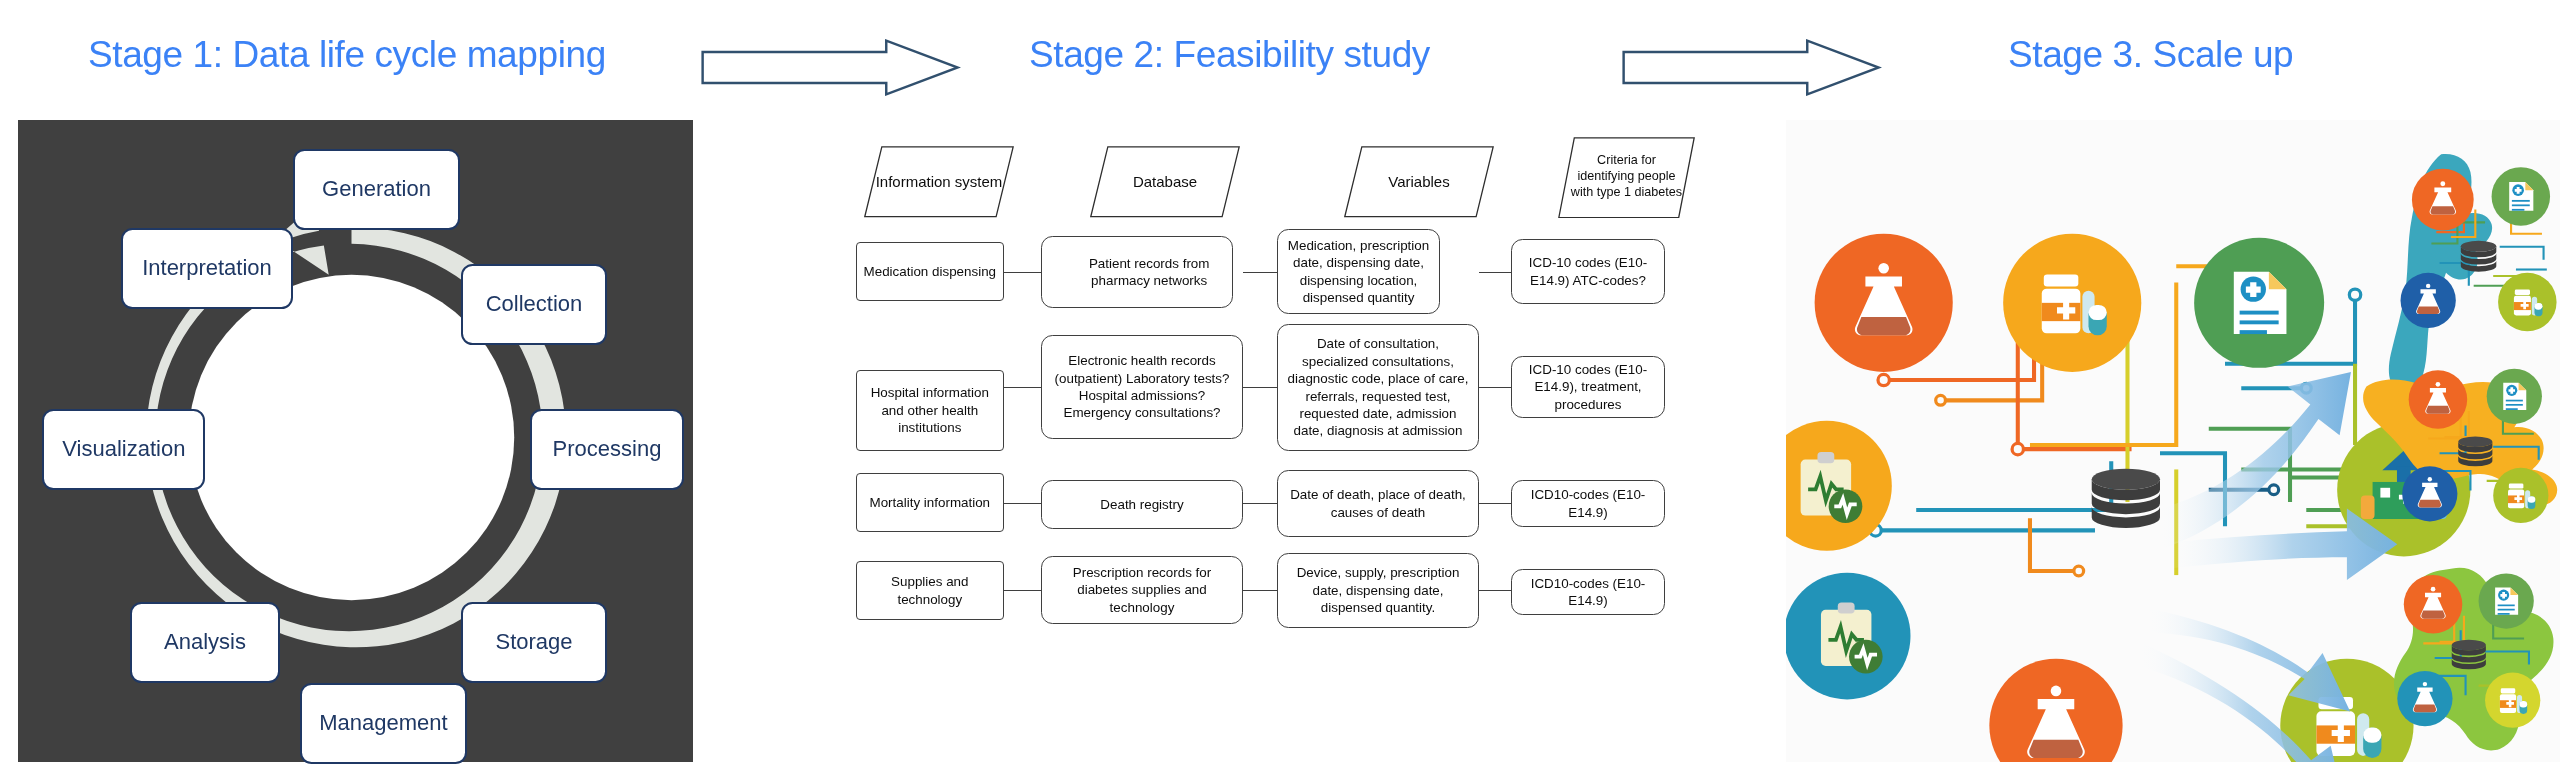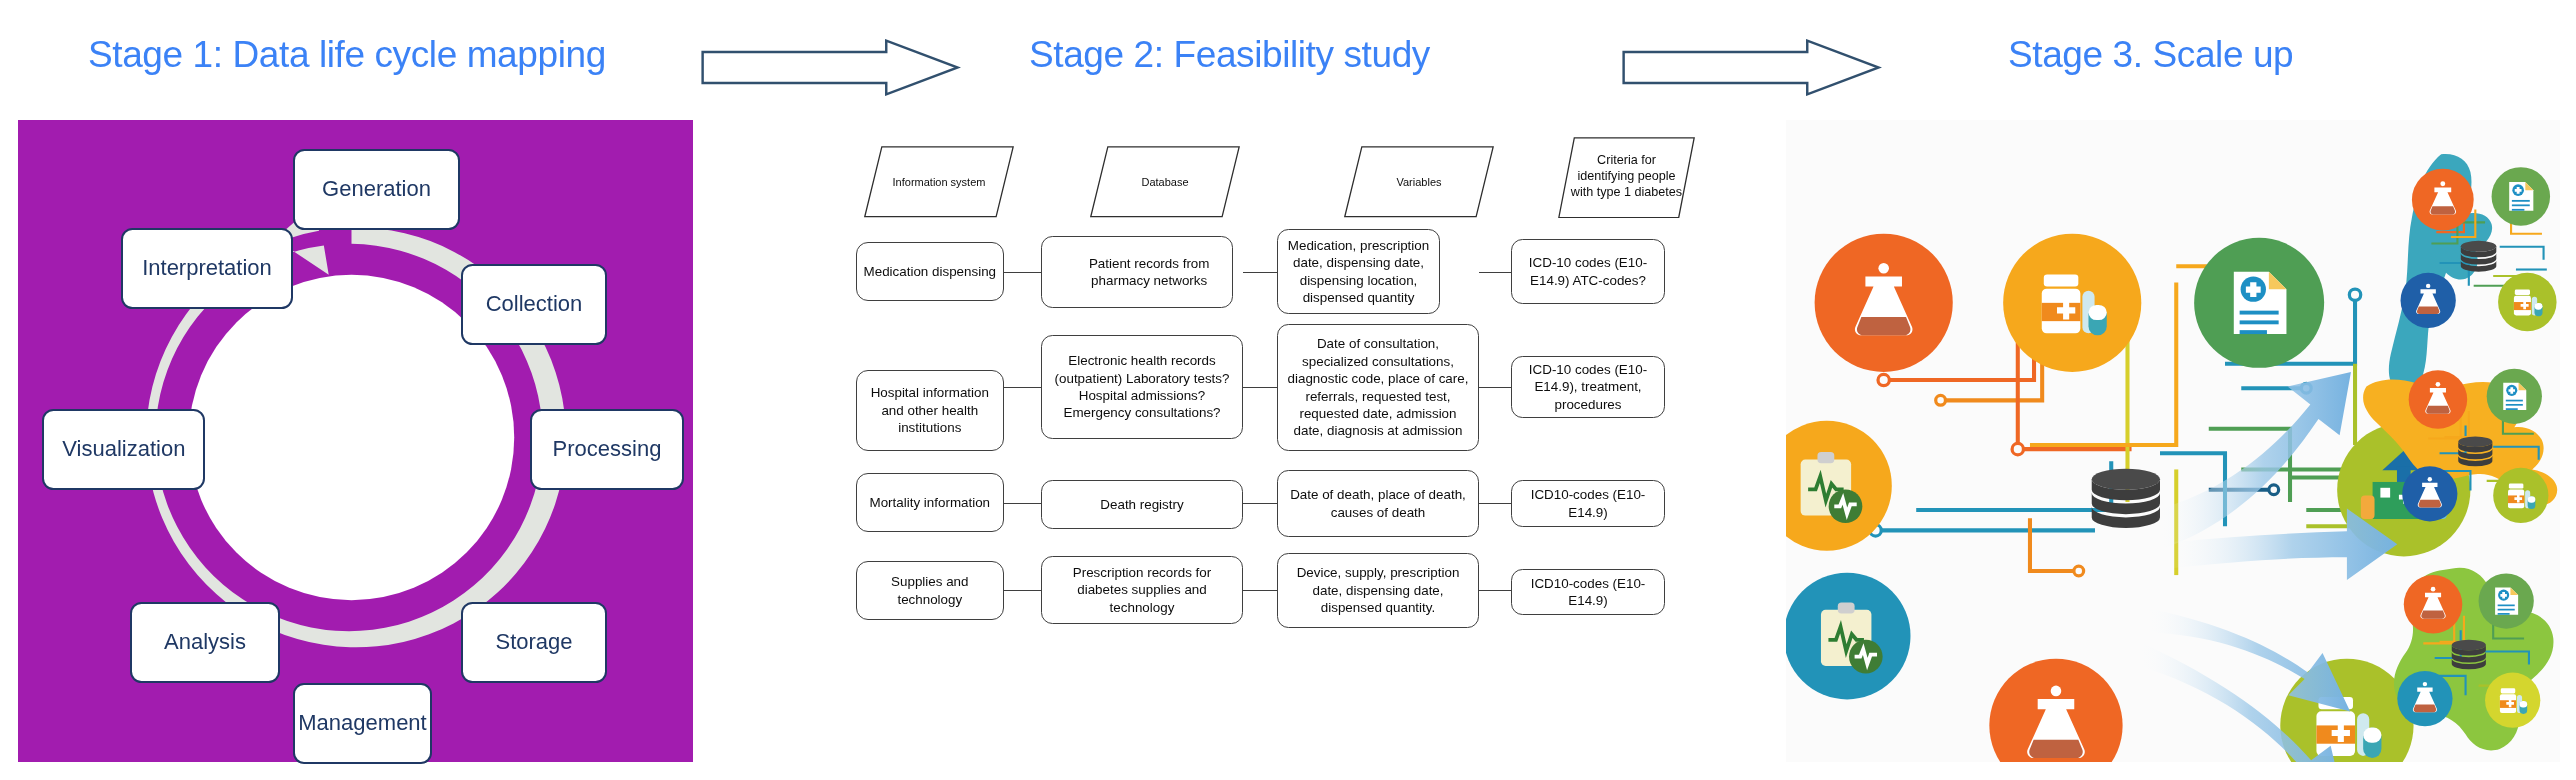--- a/index.html
+++ b/index.html
@@ -13,45 +13,45 @@
   #t1{left:88px;top:34px;}
   #t2{left:1029px;top:34px;}
   #t3{left:2008px;top:34px;}
 
   
   .block-arrow{position:absolute;}
   .block-arrow svg{display:block;}
 
   
   .panel{position:absolute;}
-  #panel1{left:18px;top:120px;width:675px;height:642px;background:#a21caf;}
+  #panel1{left:18px;top:120px;width:675px;height:642px;background:#404040;}
   #panel3{left:1786px;top:120px;width:774px;height:642px;background:#fbfbfb;}
 
   
   .wheel-ring{position:absolute;left:65px;top:49px;width:537px;height:537px;}
   .cyc-box{position:absolute;box-sizing:border-box;
            border:2.4px solid #1f3864;border-radius:11.4px;background:#ffffff;
            display:flex;align-items:center;justify-content:center;
            color:#1f3864;font-size:22px;font-weight:400;text-align:center;
            padding:0 4.9px;line-height:1.1;}
 
   
   #panel2{left:846px;top:122px;width:903px;height:642px;}
   .para-head{position:absolute;box-sizing:border-box;
              display:flex;align-items:center;justify-content:center;
-             text-align:center;color:#0d0d0d;font-size:11px;line-height:1.25;
+             text-align:center;color:#0d0d0d;font-size:15px;line-height:1.25;
              padding:3.3px 9.8px;}
   .para-head .pshape{position:absolute;inset:0;}
   .para-head .ptext{position:relative;z-index:2;}
 
   .cell{position:absolute;box-sizing:border-box;border:1.3px solid #3f3f3f;
         background:#ffffff;display:flex;align-items:center;justify-content:center;
         text-align:center;color:#0d0d0d;font-size:13.4px;line-height:1.3;
         padding:2.4px 5.7px;}
-  .cell.sq{border-radius:12px;}
+  .cell.sq{border-radius:4px;}
   .cell.rd{border-radius:11.4px;}
   .connector{position:absolute;height:1.3px;background:#3f3f3f;}
 
   
   .s3-svg{position:absolute;left:0;top:0;}
 </style>
 </head>
 <body>
 
 <div class="stage-title" id="t1">Stage 1: Data life cycle mapping</div>
@@ -82,21 +82,21 @@
     </div>
   <div class="cyc-box" style="left:443px;top:108px;width:146px;height:81px;margin-top:36px;">
       <span>Collection</span>
     </div>
   <div class="cyc-box" style="left:512px;top:289px;width:154px;height:81px;">
       <span>Processing</span>
     </div>
   <div class="cyc-box" style="left:443px;top:482px;width:146px;height:81px;">
       <span>Storage</span>
     </div>
-  <div class="cyc-box" style="left:275px;top:563px;width:139px;height:81px;border-radius:11px;">
+  <div class="cyc-box" style="left:282px;top:563px;width:167px;height:81px;">
       <span>Management</span>
     </div>
   <div class="cyc-box" style="left:112px;top:482px;width:150px;height:81px;">
       <span>Analysis</span>
     </div>
   <div class="cyc-box" style="left:24.4px;top:289px;width:163px;height:81px;">
       <span>Visualization</span>
     </div>
   <div class="cyc-box" style="left:103px;top:108px;width:172px;height:81px;">
       <span>Interpretation</span>

